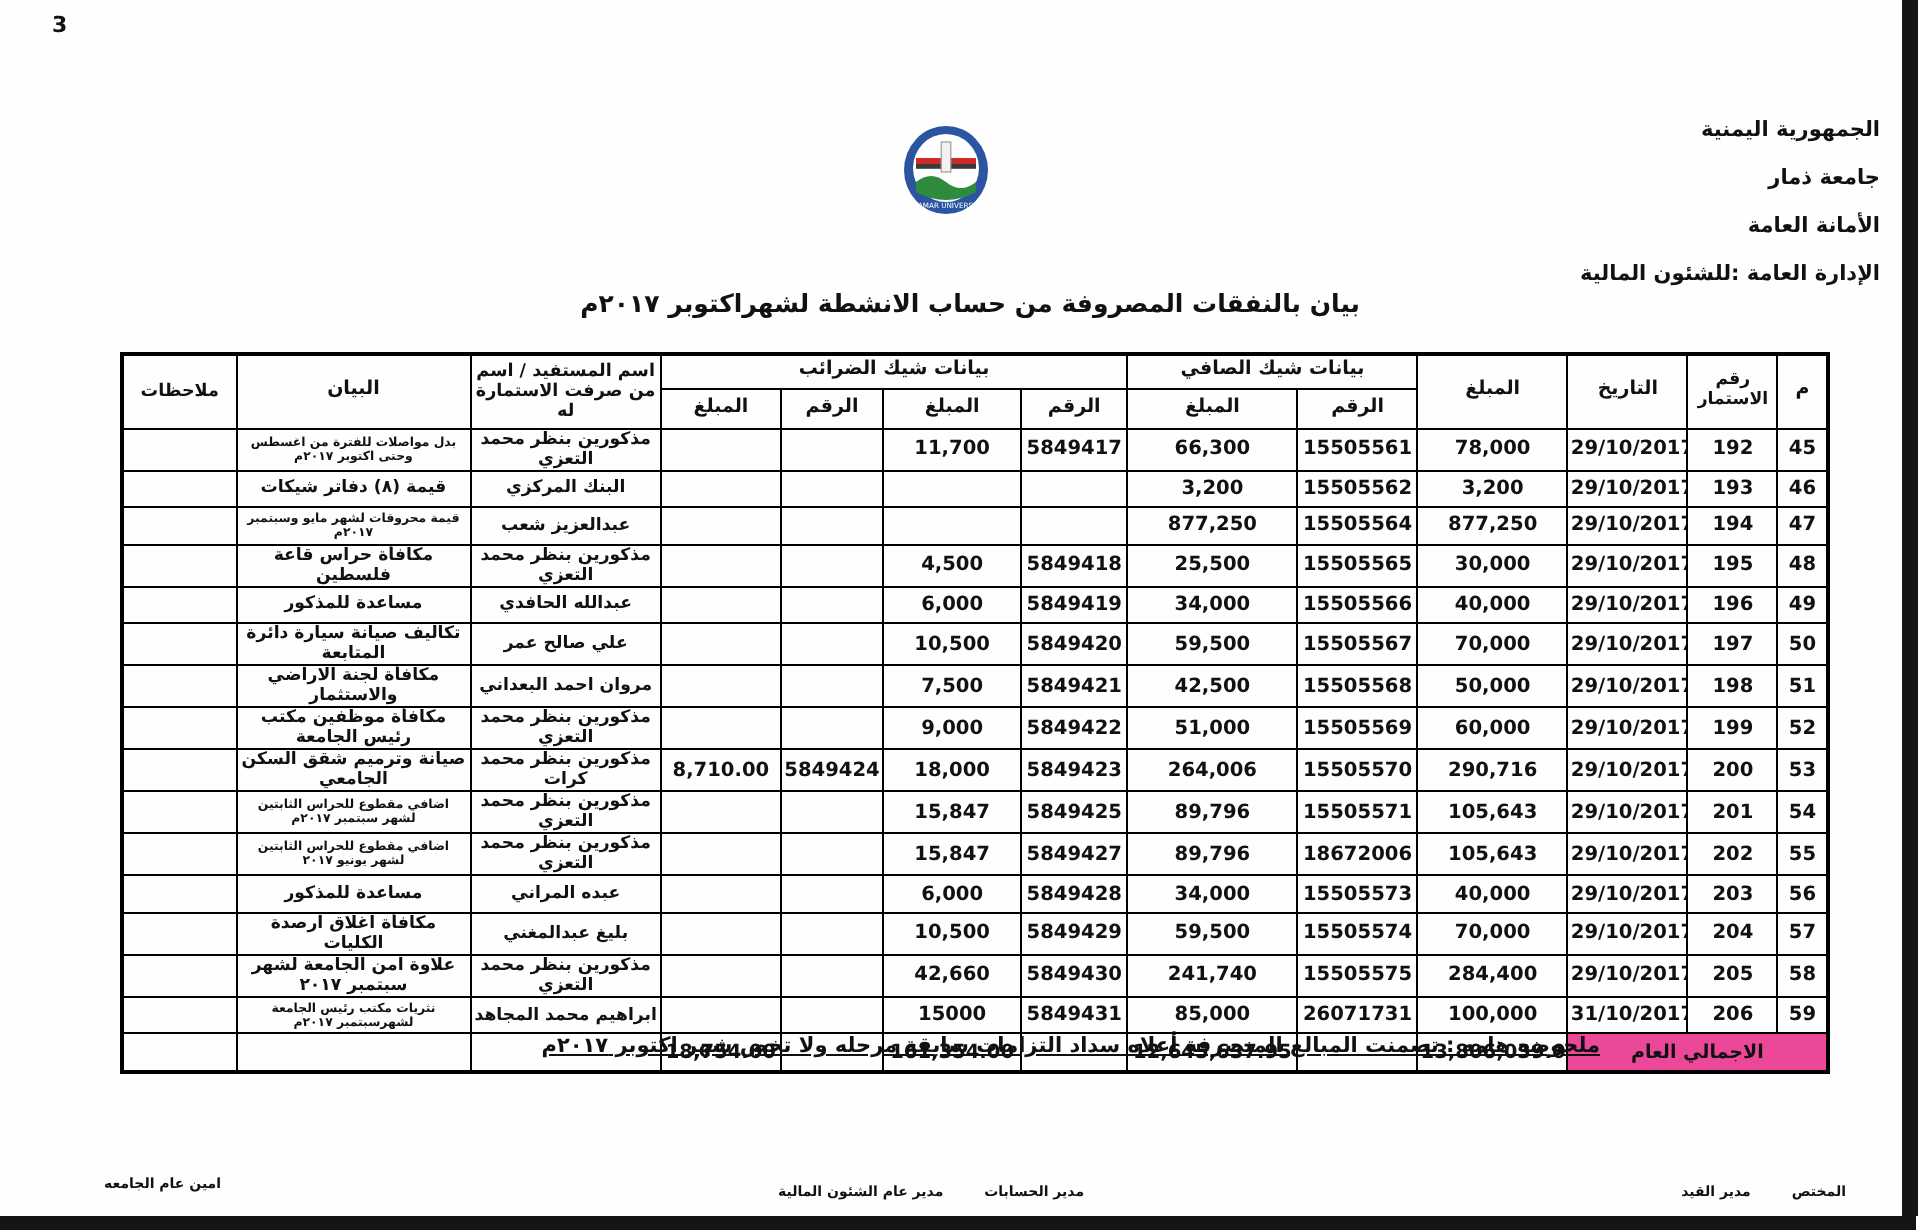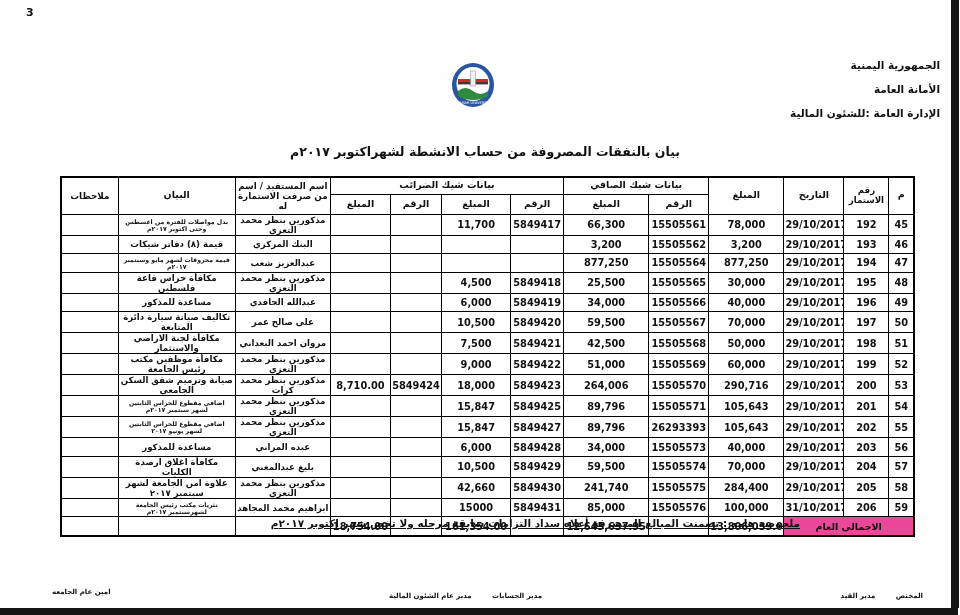--- a/index.html
+++ b/index.html
@@ -48,20 +48,21 @@
 </style>
 </head>
 <body>
 
 <div class="page">
 
   <div class="page-num">3</div>
 
   <div class="letterhead">
     <div>الجمهورية اليمنية</div>
+    <div>جامعة ذمار</div>
     <div>الأمانة العامة</div>
     <div>الإدارة العامة :للشئون المالية</div>
   </div>
 
   <div class="logo">
     <svg width="44" height="46" viewBox="0 0 44 46">
       <ellipse cx="22" cy="23" rx="21" ry="22" fill="#2b55a0"></ellipse>
       <ellipse cx="22" cy="22" rx="16.5" ry="17" fill="#ffffff"></ellipse>
       <rect x="7" y="17" width="30" height="3" fill="#cf2b2b"></rect>
       <rect x="7" y="20" width="30" height="2.4" fill="#3a3a3a"></rect>
@@ -259,21 +260,21 @@
     <td class="num"></td>
     <td class="ar">مذكورين بنظر محمد التعزي</td>
     <td class="ar desc small-text">اضافي مقطوع للحراس الثابتين لشهر سبتمبر ٢٠١٧م</td>
     <td class="ar"></td>
   </tr>
         <tr>
     <td class="num">55</td>
     <td class="num">202</td>
     <td class="num">29/10/2017</td>
     <td class="num">105,643</td>
-    <td class="num">26293393</td>
+    <td class="num">18672006</td>
     <td class="num">89,796</td>
     <td class="num">5849427</td>
     <td class="num">15,847</td>
     <td class="num"></td>
     <td class="num"></td>
     <td class="ar">مذكورين بنظر محمد التعزي</td>
     <td class="ar desc small-text">اضافي مقطوع للحراس الثابتين لشهر يونيو ٢٠١٧</td>
     <td class="ar"></td>
   </tr>
         <tr>
@@ -319,21 +320,21 @@
     <td class="num"></td>
     <td class="ar">مذكورين بنظر محمد التعزي</td>
     <td class="ar desc">علاوة امن الجامعة لشهر سبتمبر ٢٠١٧</td>
     <td class="ar"></td>
   </tr>
         <tr>
     <td class="num">59</td>
     <td class="num">206</td>
     <td class="num">31/10/2017</td>
     <td class="num">100,000</td>
-    <td class="num">15505576</td>
+    <td class="num">26071731</td>
     <td class="num">85,000</td>
     <td class="num">5849431</td>
     <td class="num">15000</td>
     <td class="num"></td>
     <td class="num"></td>
     <td class="ar">ابراهيم محمد المجاهد</td>
     <td class="ar desc small-text">نثريات مكتب رئيس الجامعة لشهرسبتمبر ٢٠١٧م</td>
     <td class="ar"></td>
   </tr>
       </tbody>

